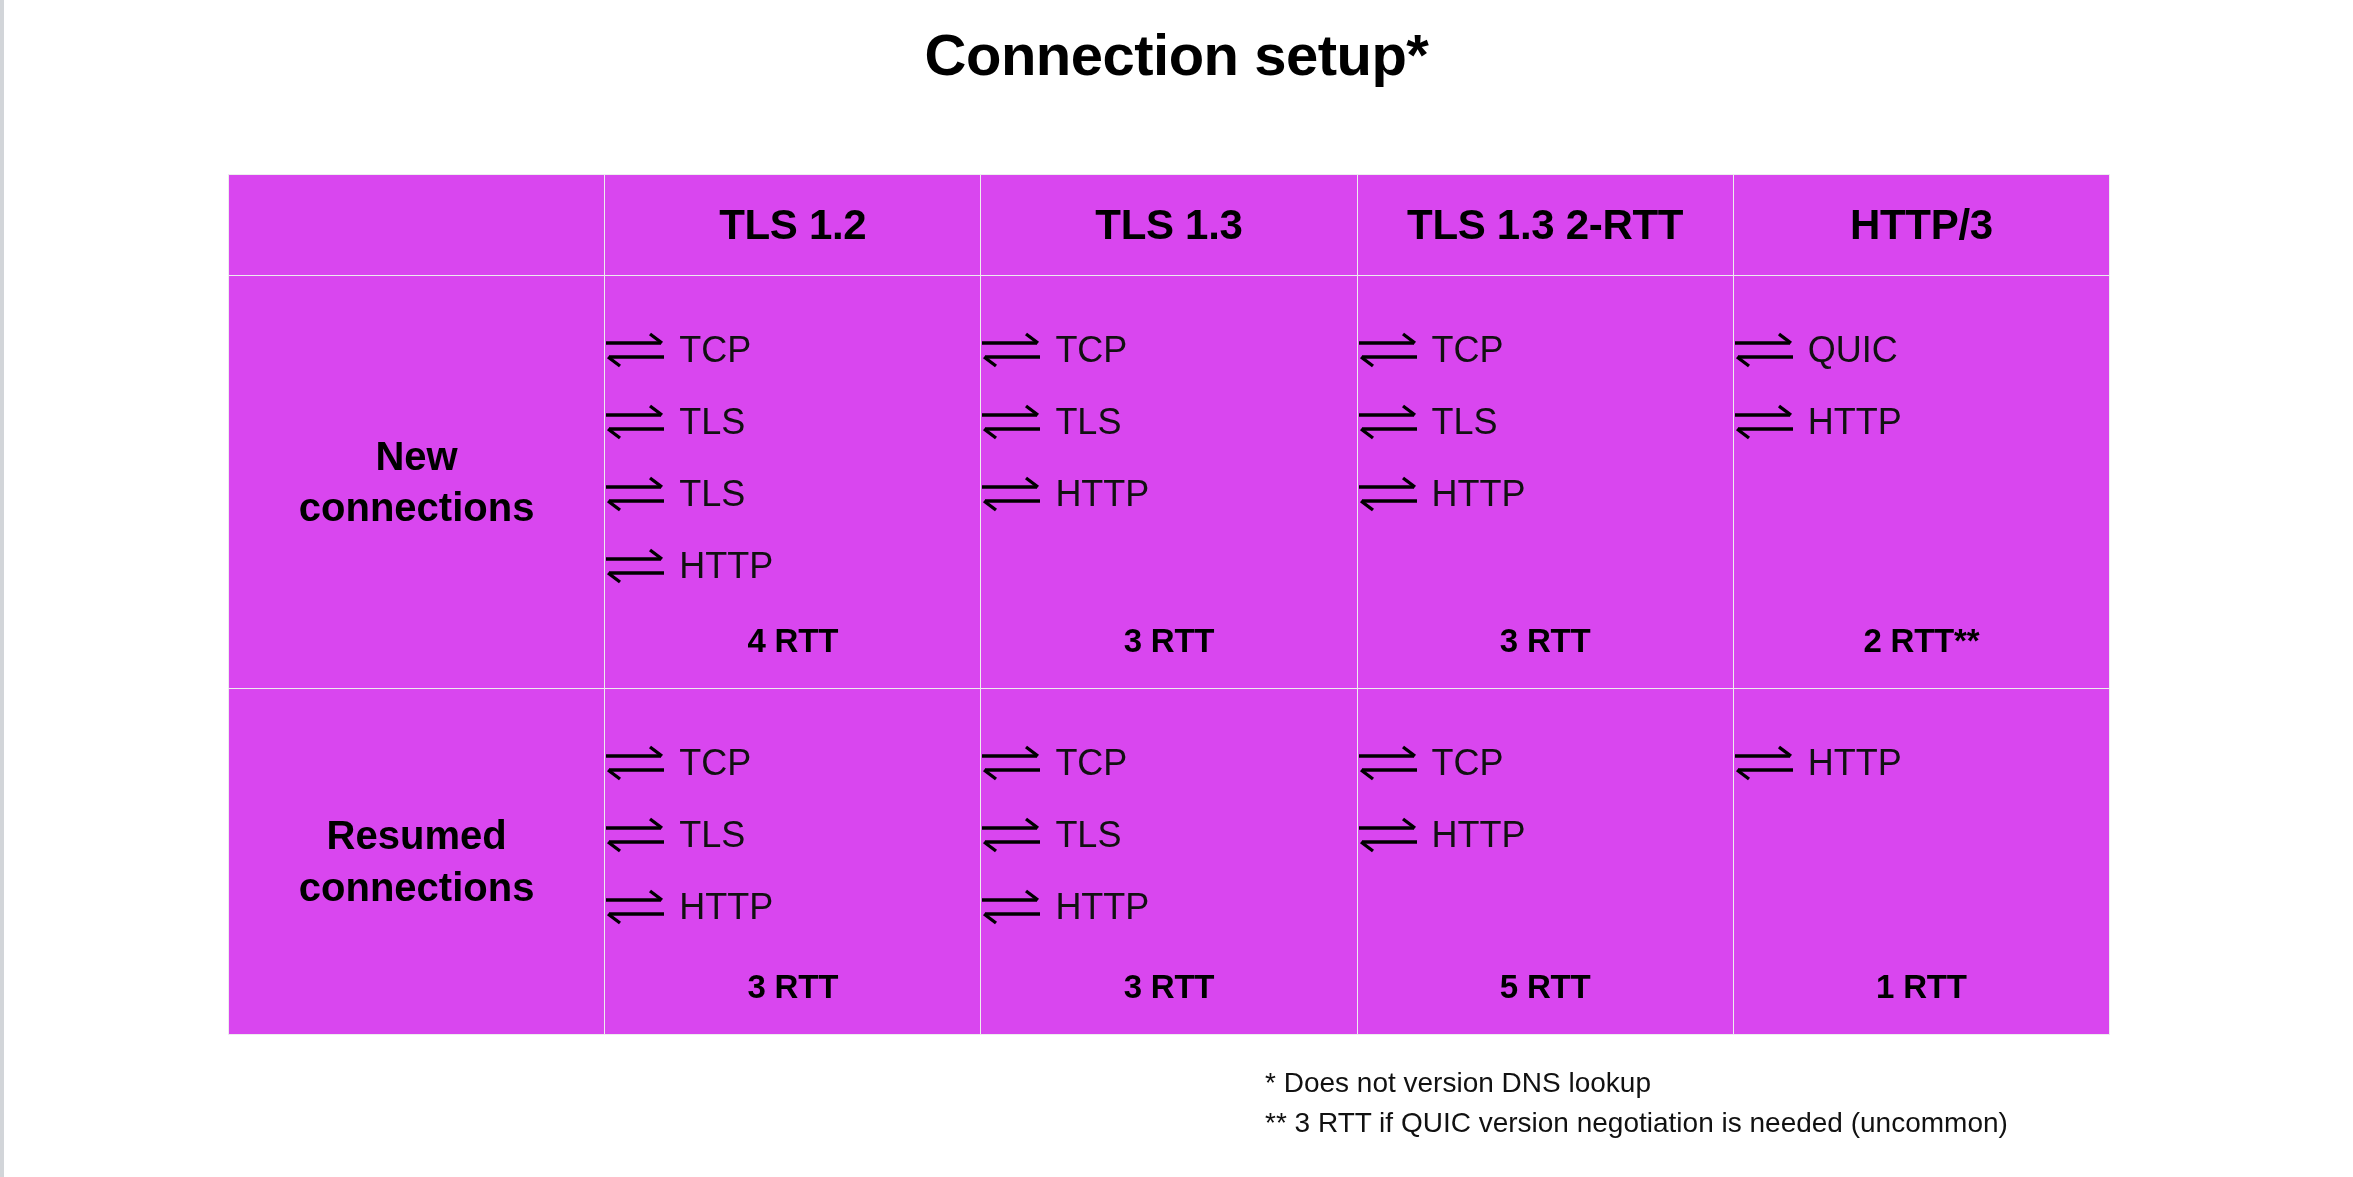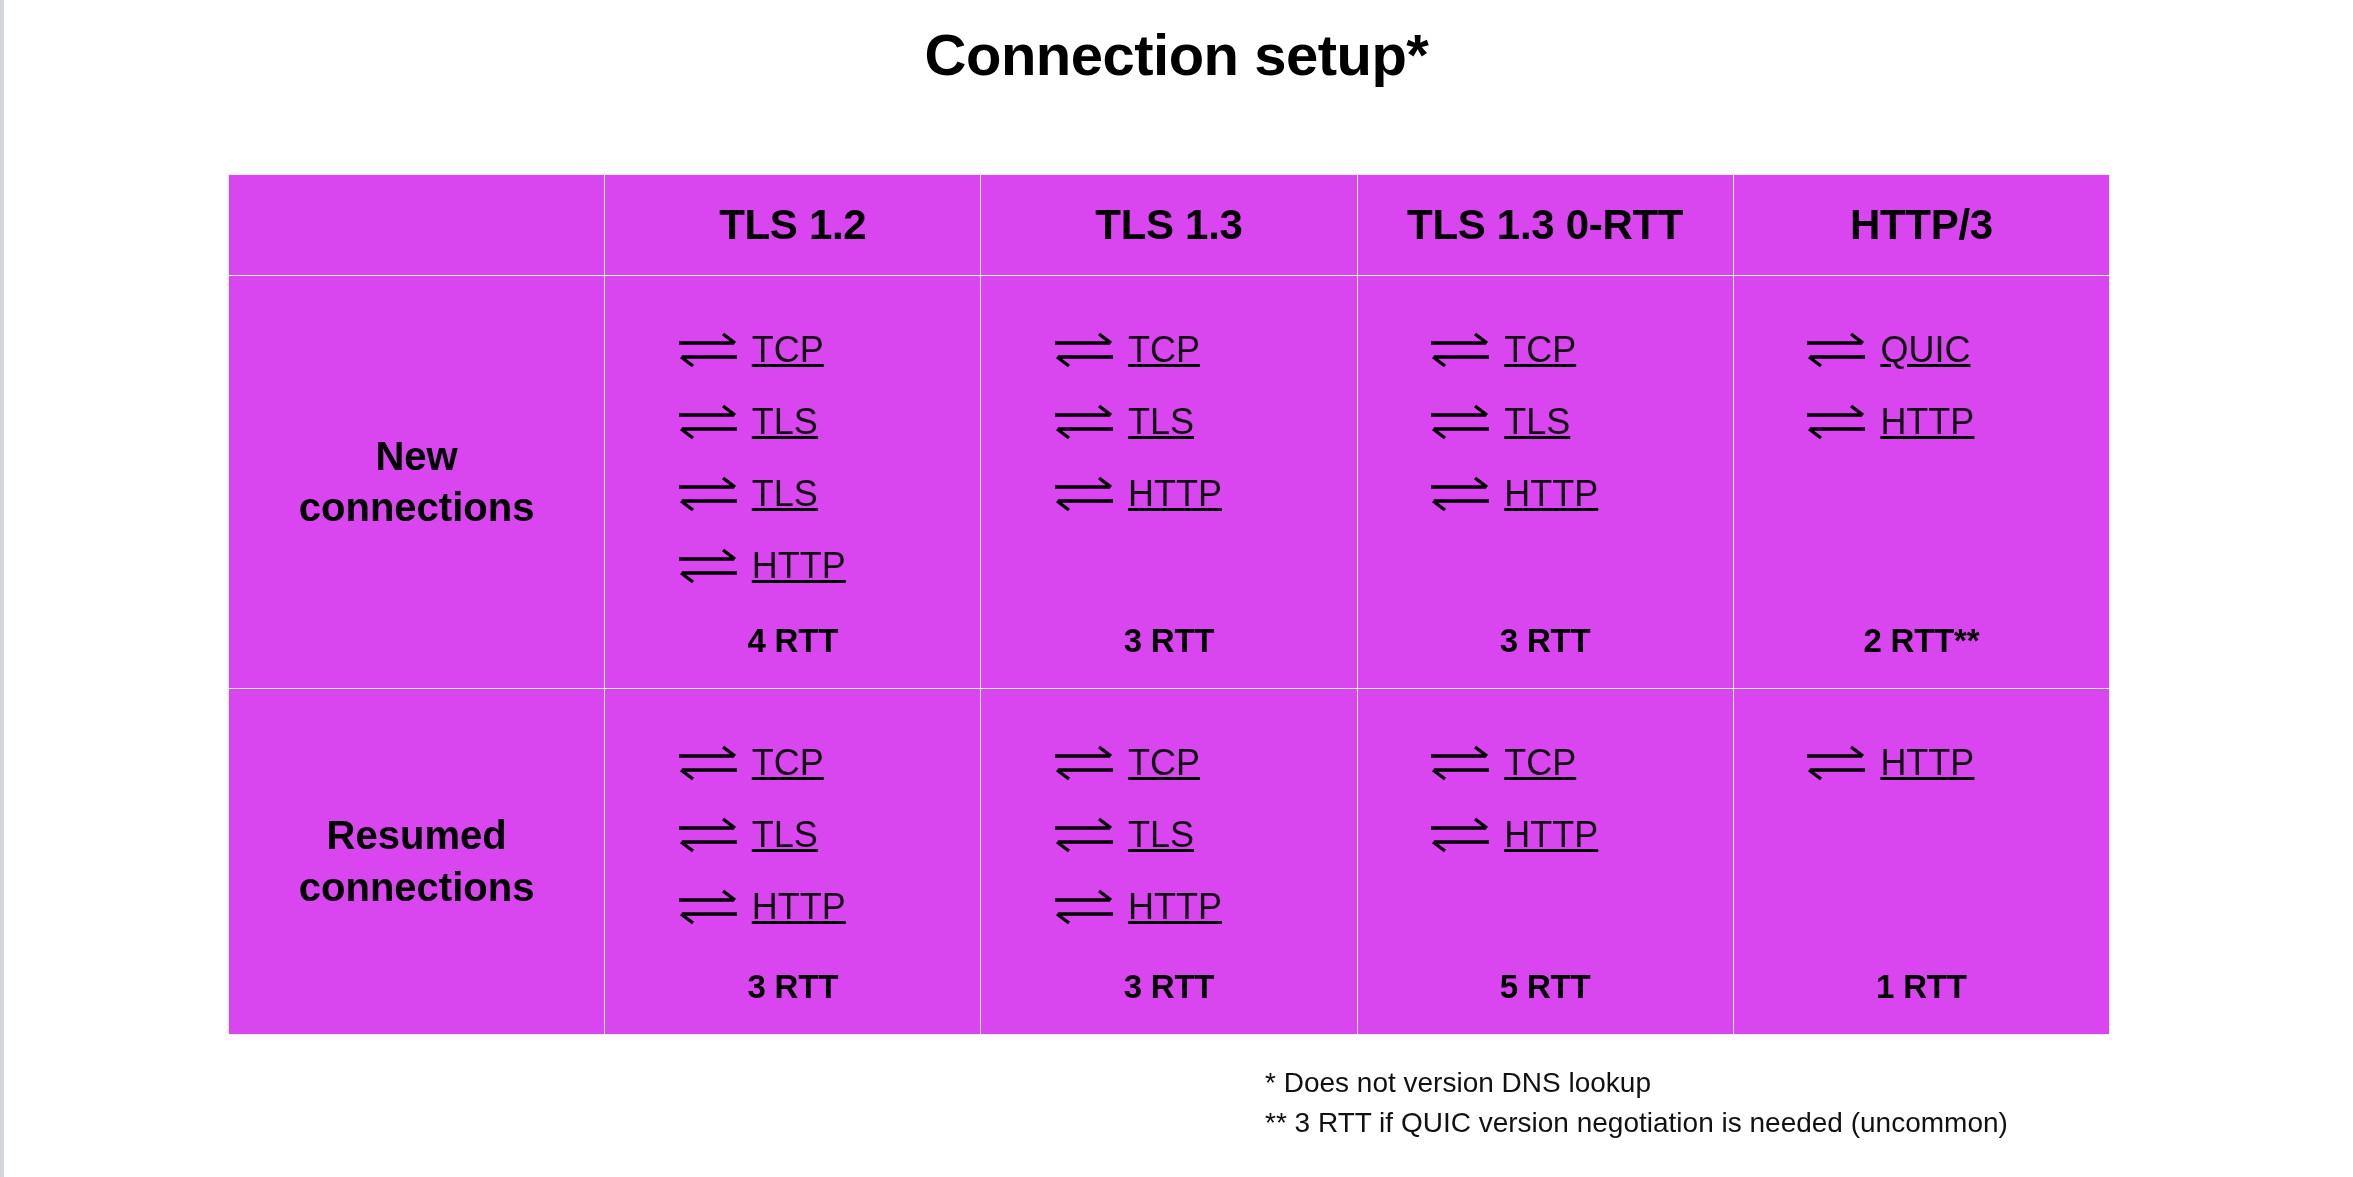--- a/index.html
+++ b/index.html
@@ -87,26 +87,25 @@
     font-size: 40px;
     font-weight: bold;
     line-height: 1.28;
     color: #000;
   }
 
   
   .steps {
     display: flex;
     flex-direction: column;
-    align-items: center;
+    align-items: flex-start;
     justify-content: flex-start;
     height: 100%;
     box-sizing: border-box;
     padding-top: 38px;
-    text-decoration: underline;
   }
   .step {
     display: flex;
     align-items: center;
     justify-content: flex-start;
     width: 230px;
     height: 72px;
     font-size: 36px;
     font-weight: normal;
     color: #111;
@@ -179,21 +178,21 @@
         <td>
           <span class="hdr-text"></span>
         </td>
         <td>
           <span class="hdr-text">TLS 1.2</span>
         </td>
         <td>
           <span class="hdr-text">TLS 1.3</span>
         </td>
         <td>
-          <span class="hdr-text">TLS 1.3 0-RTT</span>
+          <span class="hdr-text">TLS 1.3 2-RTT</span>
         </td>
         <td>
           <span class="hdr-text">HTTP/3</span>
         </td>
       </tr>
 
       <tr class="row-new">
         <td>
           <div class="row-label">
             <div>New</div>

